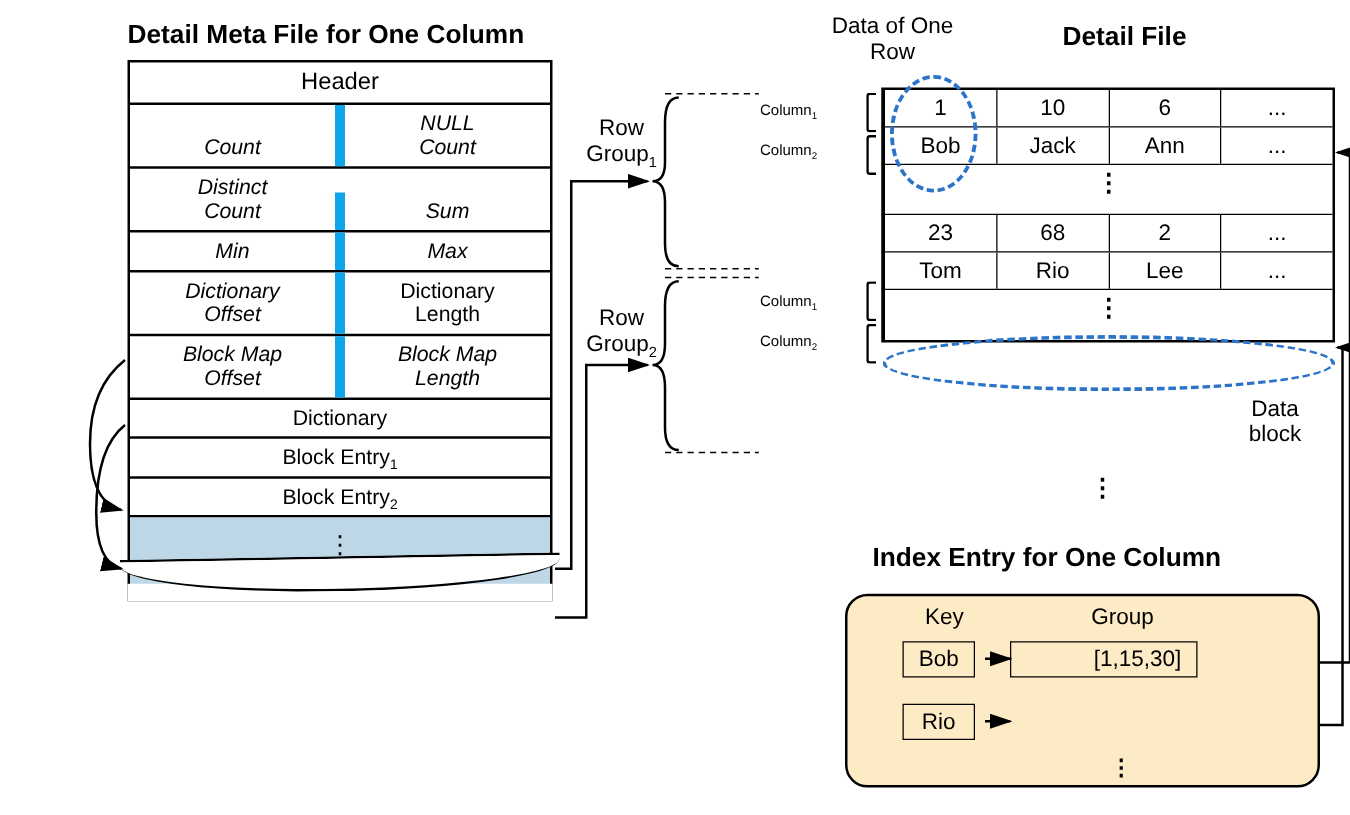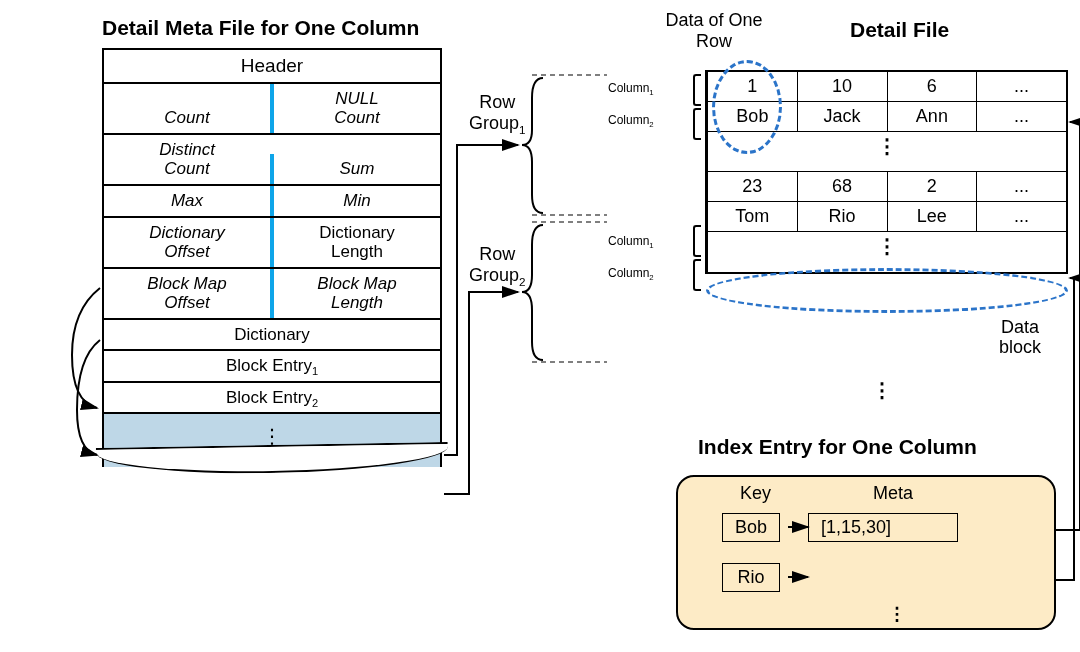--- a/index.html
+++ b/index.html
@@ -8,21 +8,21 @@
 
   .title{position:absolute;font-weight:700;font-size:21px;}
   .subtitle{position:absolute;font-size:18px;font-weight:400}
   .lab{position:absolute;font-size:18px;}
 
   
   .meta{position:absolute;left:90px;top:48px;width:340px;border:2px solid #000;}
   .meta .row{display:flex;border-top:2px solid #000;align-items:flex-end;}
   .meta .row:first-child{border-top:none;}
   .meta .cell{flex:1;text-align:center;padding:5px 2px;line-height:1.15;}
-  .meta .row .cell+.cell{border-left:4px solid #0ea5e9}
+  .meta .row .cell+.cell{border-left:8px solid #0ea5e9}
   .meta .hdr{font-size:19px}
   .it{font-style:italic}
   .shade{background:#bed7e7;height:65px;text-align:center;position:relative}
   .shade::before{content:"";position:absolute;left:-2px;right:-2px;bottom:-2px;height:14px;background:#fff}
   .shade::after{content:"";position:absolute;left:-8px;right:-8px;bottom:6px;height:24px;border:2px solid #000;border-left:none;border-right:none;border-radius:0 0 60% 60%/0 0 100% 100%;background:#fff;transform:rotate(-1deg)}
   .shade span{position:relative;z-index:1;font-size:20px;top:6px;}
   sub{font-size:0.65em;line-height:0}
 
   
   .detcont{position:absolute;left:693px;top:70px;width:363px;border:2px solid #000;border-left:3px solid #000;}
@@ -36,21 +36,21 @@
   .collabs div{height:32px;line-height:28px}
 
   
   .oval{position:absolute;border:3.5px dashed #2b74c9;border-radius:50%;pointer-events:none}
 
   
   .idxbox{position:absolute;left:664px;top:475px;width:380px;height:155px;background:#fdebc6;border:2px solid #000;border-radius:18px;}
   .idxrow{position:absolute;display:flex;align-items:center}
   .idxcell{border:1.5px solid #000;padding:3px 12px;font-size:18px;background:#fdebc6}
   .idxcell.key{min-width:58px;text-align:center}
-  .idxcell.val{min-width:150px;text-align:left}
+  .idxcell.val{min-width:150px;text-align:right}
 
   svg.ov{position:absolute;left:0;top:0;pointer-events:none;overflow:visible}
   .bracket{position:absolute;border-left:2px solid #000;border-top:2px solid #000;border-bottom:2px solid #000;border-radius:3px 0 0 3px;}
 </style>
 </head>
 <body>
 
 <div id="stage">
 
   <div class="title" style="left:90px;top:16px;">Detail Meta File for One Column</div>
@@ -67,22 +67,22 @@
       <div class="cell it" style="white-space:pre">Count</div>
       <div class="cell it" style="white-space:pre">NULL
 Count</div>
     </div>
     <div class="row">
       <div class="cell it" style="white-space:pre">Distinct
 Count</div>
       <div class="cell it">Sum</div>
     </div>
     <div class="row">
+      <div class="cell it">Min</div>
       <div class="cell it">Max</div>
-      <div class="cell it">Min</div>
     </div>
     <div class="row">
       <div class="cell it" style="white-space:pre">Dictionary
 Offset</div>
       <div class="cell" style="white-space:pre">Dictionary
 Length</div>
     </div>
     <div class="row">
       <div class="cell it" style="white-space:pre">Block Map
 Offset</div>
@@ -147,21 +147,21 @@
   </div>
   <div class="lab" style="left:987px;top:318px;white-space:pre;text-align:center;line-height:1.1">Data
 block</div>
   <div class="lab" style="left:860px;top:378px;font-weight:700;font-size:20px">⋮</div>
 
   <div class="oval" style="left:700px;top:60px;width:70px;height:94px;"></div>
   <div class="oval" style="left:694px;top:268px;width:362px;height:45px;"></div>
 
   <div class="idxbox">
     <div class="lab" style="left:62px;top:6px">Key</div>
-    <div class="lab" style="left:195px;top:6px">Meta</div>
+    <div class="lab" style="left:195px;top:6px">Group</div>
     <div class="idxrow" style="left:44px;top:36px">
       <div class="idxcell key">Bob</div>
       <div style="width:28px"></div>
       <div class="idxcell val">[1,15,30]</div>
     </div>
     <div class="idxrow" style="left:44px;top:86px">
       <div class="idxcell key">Rio</div>
       <div style="width:28px"></div>
     </div>
     <div class="lab" style="left:210px;top:126px;font-weight:700">⋮</div>

